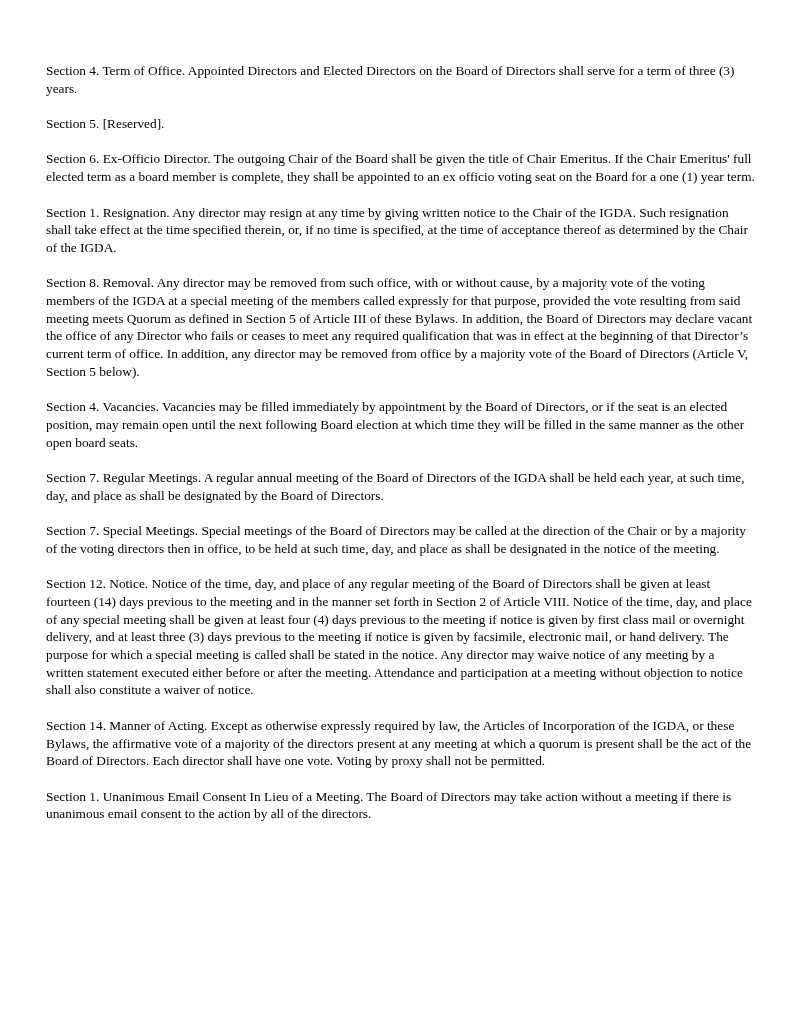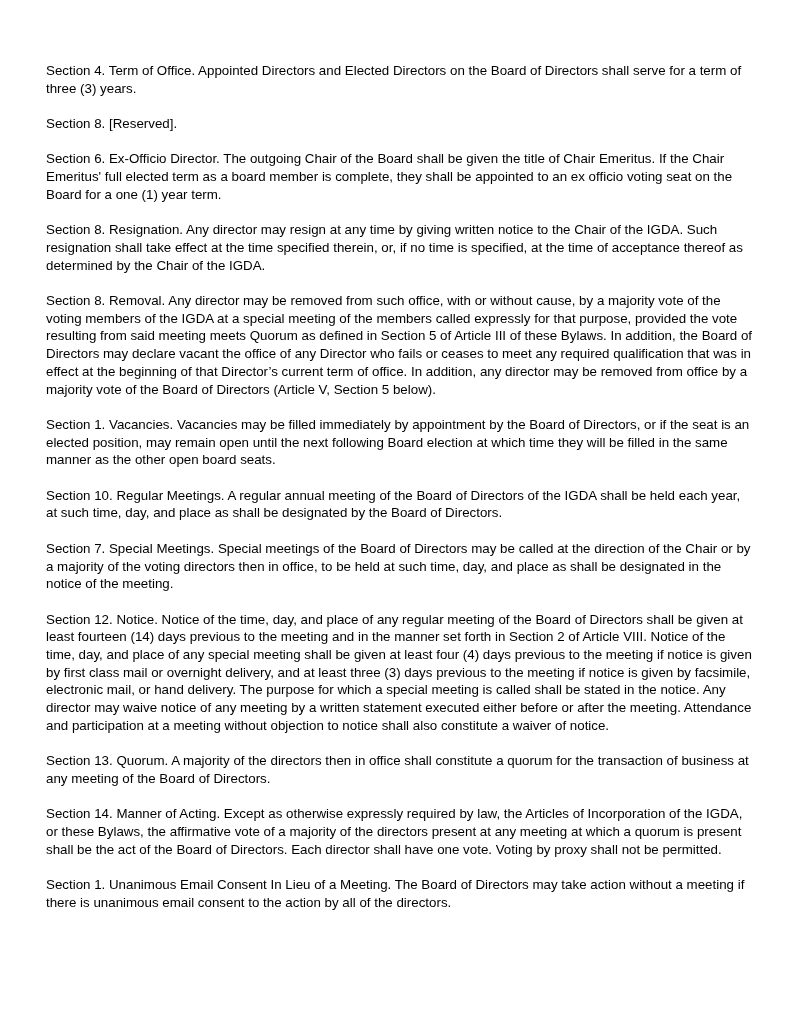--- a/index.html
+++ b/index.html
@@ -12,39 +12,38 @@
     height: 1035px;
     overflow: hidden;
   }
   .page {
     box-sizing: border-box;
     width: 800px;
     height: 1035px;
     padding: 62px 45px 0 46px;
     background: #ffffff;
     color: #000000;
-    font-family: Liberation Sans, sans-serif;
+    font-family: Liberation Serif, serif;
     font-size: 13.33px;
     line-height: 17.7px;
     text-align: left;
   }
   .page p {
     margin: 0 0 17.7px 0;
     padding: 0;
   }
 </style>
 </head>
 <body>
 
 <div class="page">
   <p>Section 4. Term of Office. Appointed Directors and Elected Directors on the Board of Directors shall serve for a term of three (3) years.</p>
-  <p>Section 8. [Reserved].</p>
+  <p>Section 5. [Reserved].</p>
   <p>Section 6. Ex-Officio Director. The outgoing Chair of the Board shall be given the title of Chair Emeritus. If the Chair Emeritus' full elected term as a board member is complete, they shall be appointed to an ex officio voting seat on the Board for a one (1) year term.</p>
-  <p>Section 8. Resignation. Any director may resign at any time by giving written notice to the Chair of the IGDA. Such resignation shall take effect at the time specified therein, or, if no time is specified, at the time of acceptance thereof as determined by the Chair of the IGDA.</p>
+  <p>Section 1. Resignation. Any director may resign at any time by giving written notice to the Chair of the IGDA. Such resignation shall take effect at the time specified therein, or, if no time is specified, at the time of acceptance thereof as determined by the Chair of the IGDA.</p>
   <p>Section 8. Removal. Any director may be removed from such office, with or without cause, by a majority vote of the voting members of the IGDA at a special meeting of the members called expressly for that purpose, provided the vote resulting from said meeting meets Quorum as defined in Section 5 of Article III of these Bylaws. In addition, the Board of Directors may declare vacant the office of any Director who fails or ceases to meet any required qualification that was in effect at the beginning of that Director’s current term of office. In addition, any director may be removed from office by a majority vote of the Board of Directors (Article V, Section 5 below).</p>
-  <p>Section 1. Vacancies. Vacancies may be filled immediately by appointment by the Board of Directors, or if the seat is an elected position, may remain open until the next following Board election at which time they will be filled in the same manner as the other open board seats.</p>
-  <p>Section 10. Regular Meetings. A regular annual meeting of the Board of Directors of the IGDA shall be held each year, at such time, day, and place as shall be designated by the Board of Directors.</p>
+  <p>Section 4. Vacancies. Vacancies may be filled immediately by appointment by the Board of Directors, or if the seat is an elected position, may remain open until the next following Board election at which time they will be filled in the same manner as the other open board seats.</p>
+  <p>Section 7. Regular Meetings. A regular annual meeting of the Board of Directors of the IGDA shall be held each year, at such time, day, and place as shall be designated by the Board of Directors.</p>
   <p>Section 7. Special Meetings. Special meetings of the Board of Directors may be called at the direction of the Chair or by a majority of the voting directors then in office, to be held at such time, day, and place as shall be designated in the notice of the meeting.</p>
   <p>Section 12. Notice. Notice of the time, day, and place of any regular meeting of the Board of Directors shall be given at least fourteen (14) days previous to the meeting and in the manner set forth in Section 2 of Article VIII. Notice of the time, day, and place of any special meeting shall be given at least four (4) days previous to the meeting if notice is given by first class mail or overnight delivery, and at least three (3) days previous to the meeting if notice is given by facsimile, electronic mail, or hand delivery. The purpose for which a special meeting is called shall be stated in the notice. Any director may waive notice of any meeting by a written statement executed either before or after the meeting. Attendance and participation at a meeting without objection to notice shall also constitute a waiver of notice.</p>
-  <p>Section 13. Quorum. A majority of the directors then in office shall constitute a quorum for the transaction of business at any meeting of the Board of Directors.</p>
   <p>Section 14. Manner of Acting. Except as otherwise expressly required by law, the Articles of Incorporation of the IGDA, or these Bylaws, the affirmative vote of a majority of the directors present at any meeting at which a quorum is present shall be the act of the Board of Directors. Each director shall have one vote. Voting by proxy shall not be permitted.</p>
   <p>Section 1. Unanimous Email Consent In Lieu of a Meeting. The Board of Directors may take action without a meeting if there is unanimous email consent to the action by all of the directors.</p>
 </div>
 
 </body></html>

